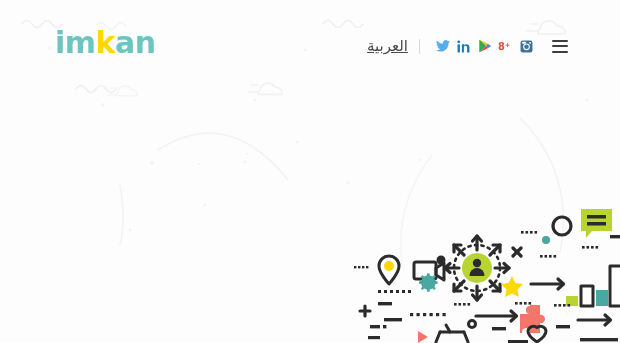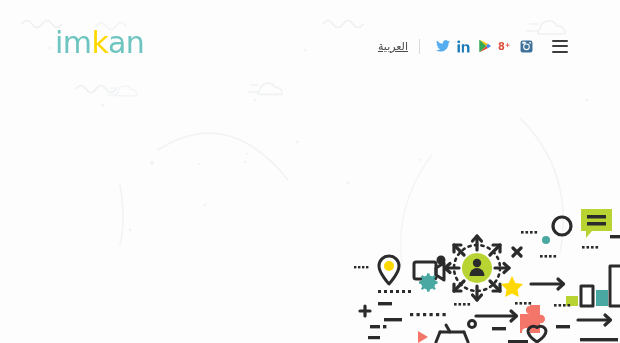--- a/index.html
+++ b/index.html
@@ -34,40 +34,40 @@
     position: absolute;
     left: 0; top: 0;
     width: 620px;
     height: 88px;
   }
   #logo {
     position: absolute;
     left: 55px;
     top: 28px;
     font-size: 30px;
-    font-weight: normal;
+    font-weight: bold;
     letter-spacing: -0.5px;
     font-family: "DejaVu Sans", sans-serif;
     line-height: 1;
     user-select: none;
   }
   #logo .tl { color: #6ec5c0; }
   #logo .ye { color: #ffd800; }
 
   #nav {
     position: absolute;
     right: 52px;
     top: 36px;
     display: flex;
     align-items: center;
     gap: 0px;
     height: 20px;
   }
   #lang-link {
-    font-size: 11px;
+    font-size: 15px;
     color: #4a4a4a;
     font-family: "DejaVu Sans", sans-serif;
     direction: rtl;
     margin-right: 11px;
     white-space: nowrap;
   }
   #nav-divider {
     width: 1px;
     height: 15px;
     background: #d9d9d9;

